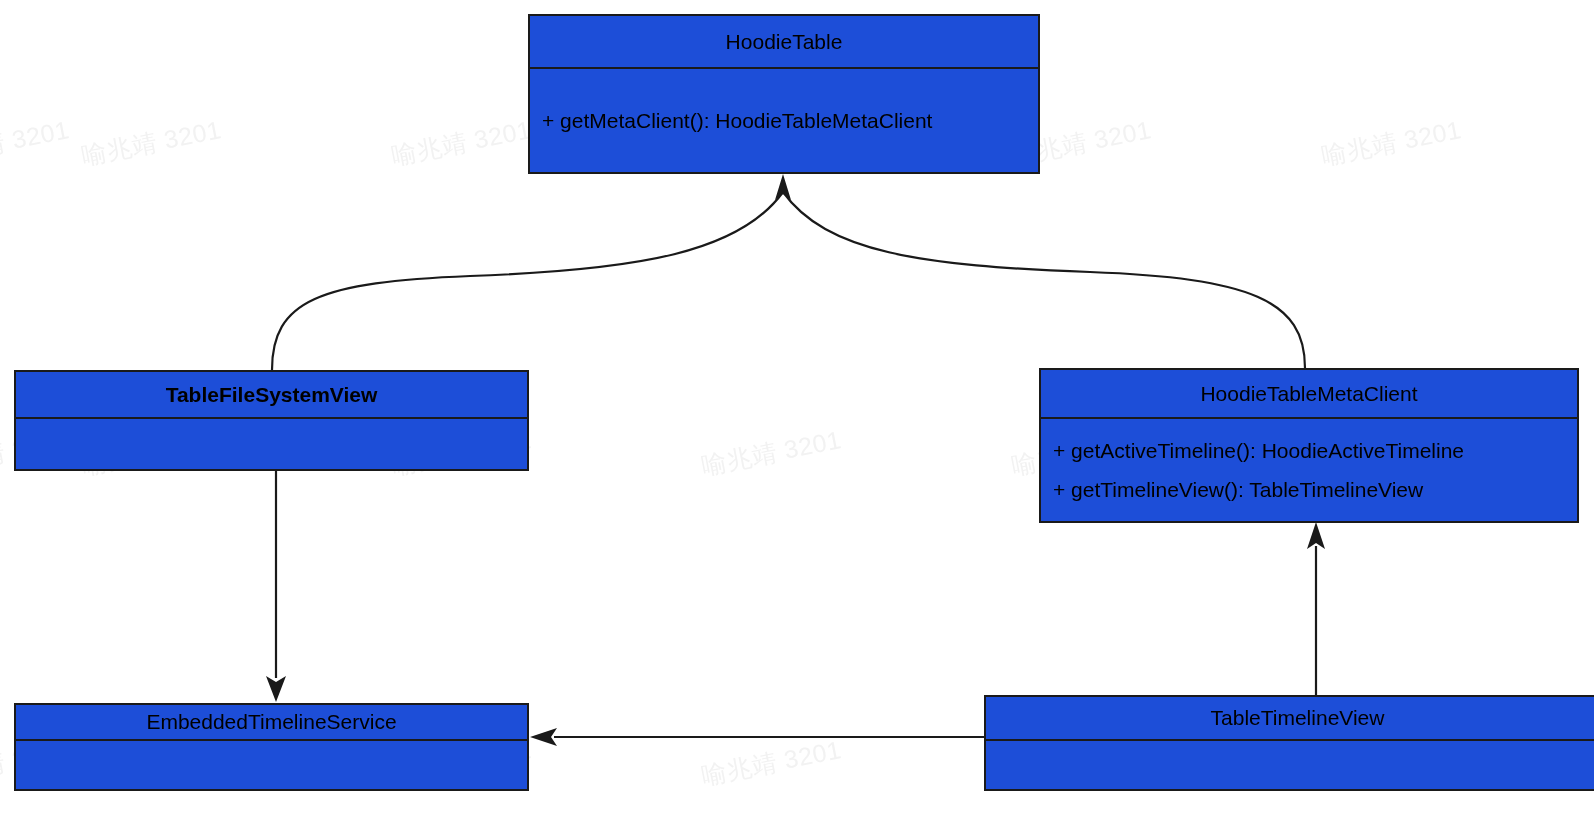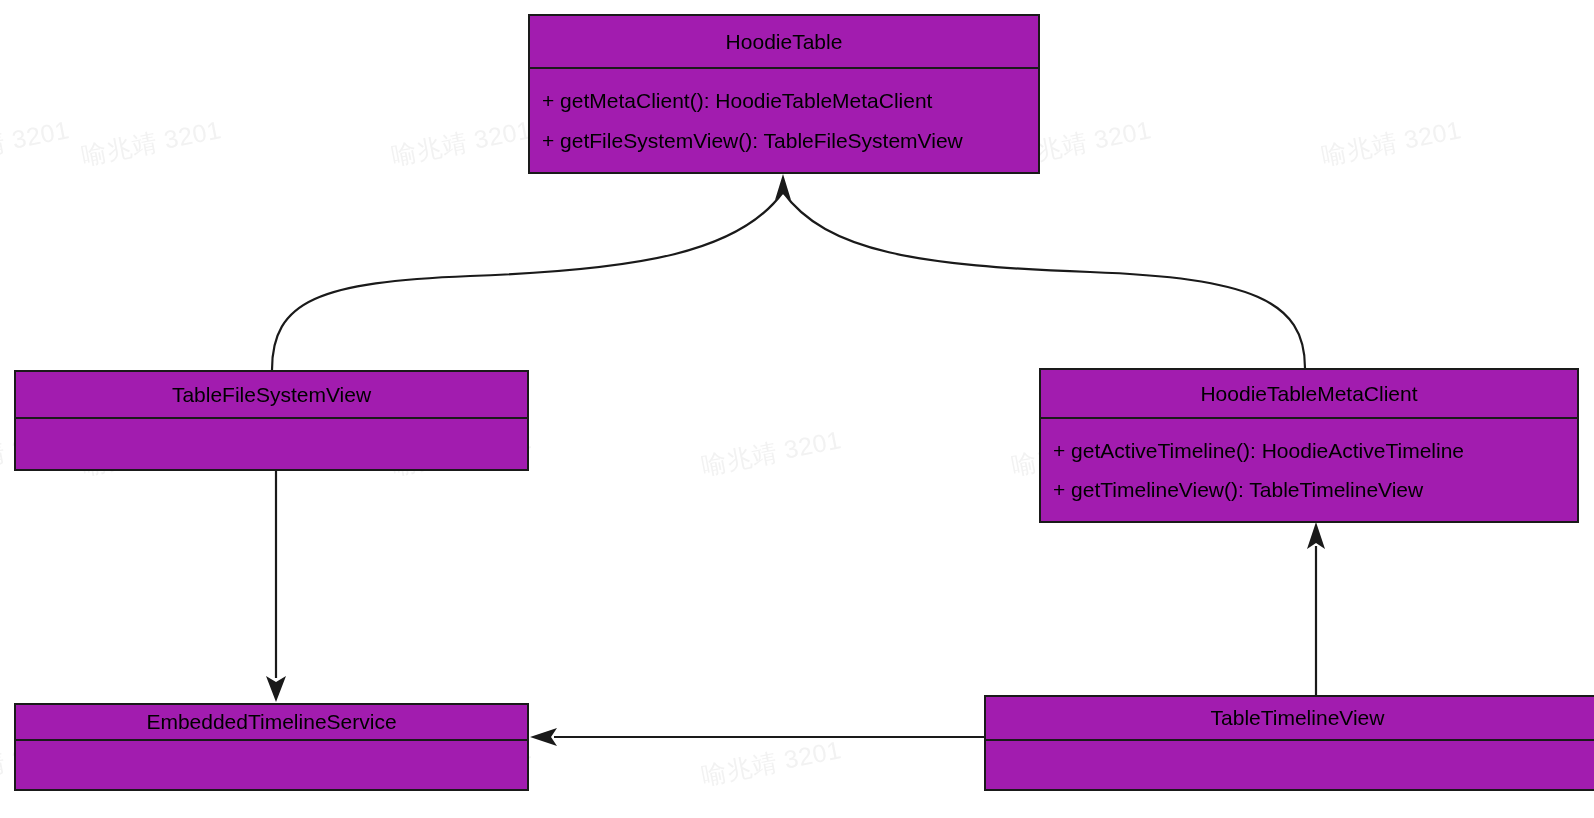--- a/index.html
+++ b/index.html
@@ -51,21 +51,21 @@
     height: 818px;
     z-index: 1;
     pointer-events: none;
   }
 
   
   .uml-class {
     position: absolute;
     box-sizing: border-box;
     border: 2px solid #1a1a1a;
-    background: #a21caf;
+    background: #1d4ed8;
     z-index: 2;
   }
   .uml-header {
     box-sizing: border-box;
     display: flex;
     align-items: center;
     justify-content: center;
     border-bottom: 2px solid #1a1a1a;
     font-size: 21px;
     color: #000000;
@@ -87,21 +87,21 @@
   .uml-body.empty {
     display: block;
   }
 
   
   #class-hoodietable            { left: 528px; top: 14px;  width: 512px; height: 160px; }
   #class-hoodietable .uml-header { height: 53px; }
   #class-hoodietable .uml-body   { height: 103px; }
 
   #class-tablefilesystemview            { left: 14px;  top: 370px; width: 515px; height: 101px; }
-  #class-tablefilesystemview .uml-header { height: 47px; }
+  #class-tablefilesystemview .uml-header { height: 47px; font-weight: bold; }
   #class-tablefilesystemview .uml-body   { height: 50px; }
 
   #class-hoodietablemetaclient            { left: 1039px; top: 368px; width: 540px; height: 155px; }
   #class-hoodietablemetaclient .uml-header { height: 49px; }
   #class-hoodietablemetaclient .uml-body   { height: 102px; }
 
   #class-embeddedtimelineservice            { left: 14px; top: 703px; width: 515px; height: 88px; }
   #class-embeddedtimelineservice .uml-header { height: 36px; }
   #class-embeddedtimelineservice .uml-body   { height: 48px; }
 
@@ -163,21 +163,20 @@
 
      EmbeddedTimelineService (horizontal, arrow left) --&gt;
     <line x1="1039" y1="737" x2="554" y2="737" stroke="#1a1a1a" stroke-width="2.2"></line>
     <path d="M 530 737 L 557 746 L 551 737 L 557 728 Z" fill="#1a1a1a"></path>
   </svg>
 
   <div class="uml-class" id="class-hoodietable">
     <div class="uml-header">HoodieTable</div>
     <div class="uml-body">
       <div class="uml-member">+ getMetaClient(): HoodieTableMetaClient</div>
-      <div class="uml-member">+ getFileSystemView(): TableFileSystemView</div>
     </div>
   </div>
 
   <div class="uml-class" id="class-tablefilesystemview">
     <div class="uml-header">TableFileSystemView</div>
     <div class="uml-body empty"></div>
   </div>
 
   <div class="uml-class" id="class-embeddedtimelineservice">
     <div class="uml-header">EmbeddedTimelineService</div>

